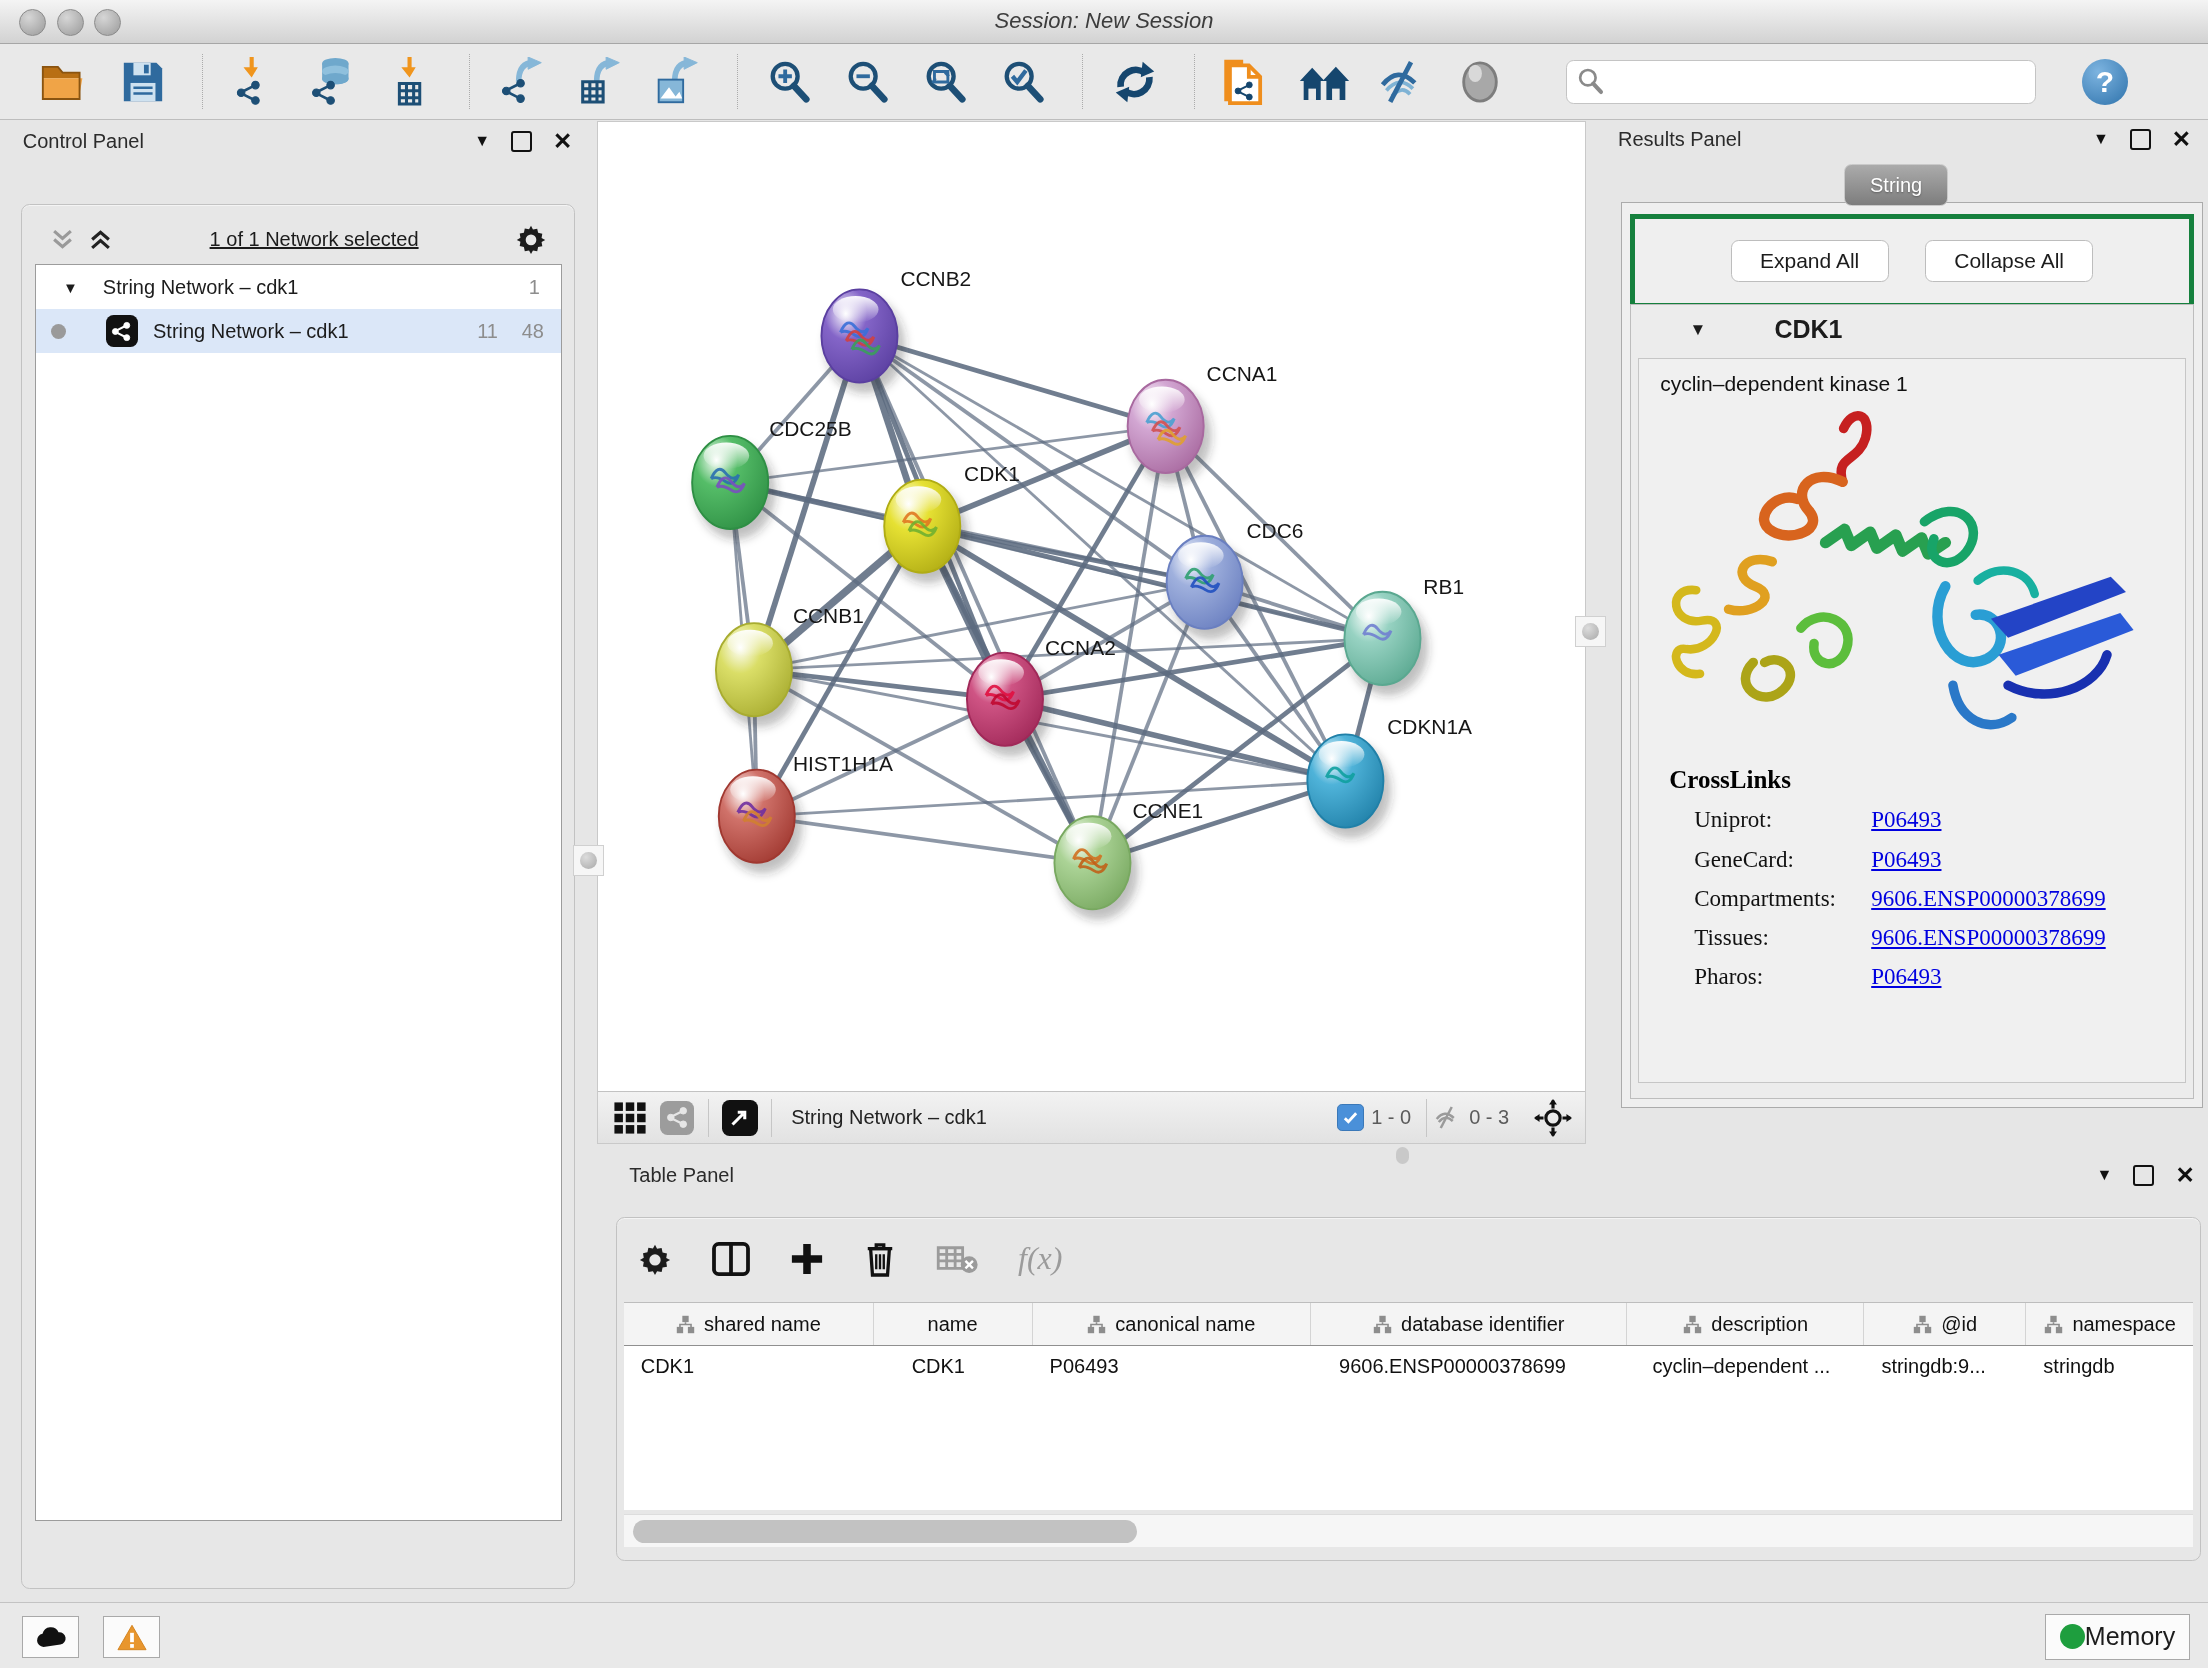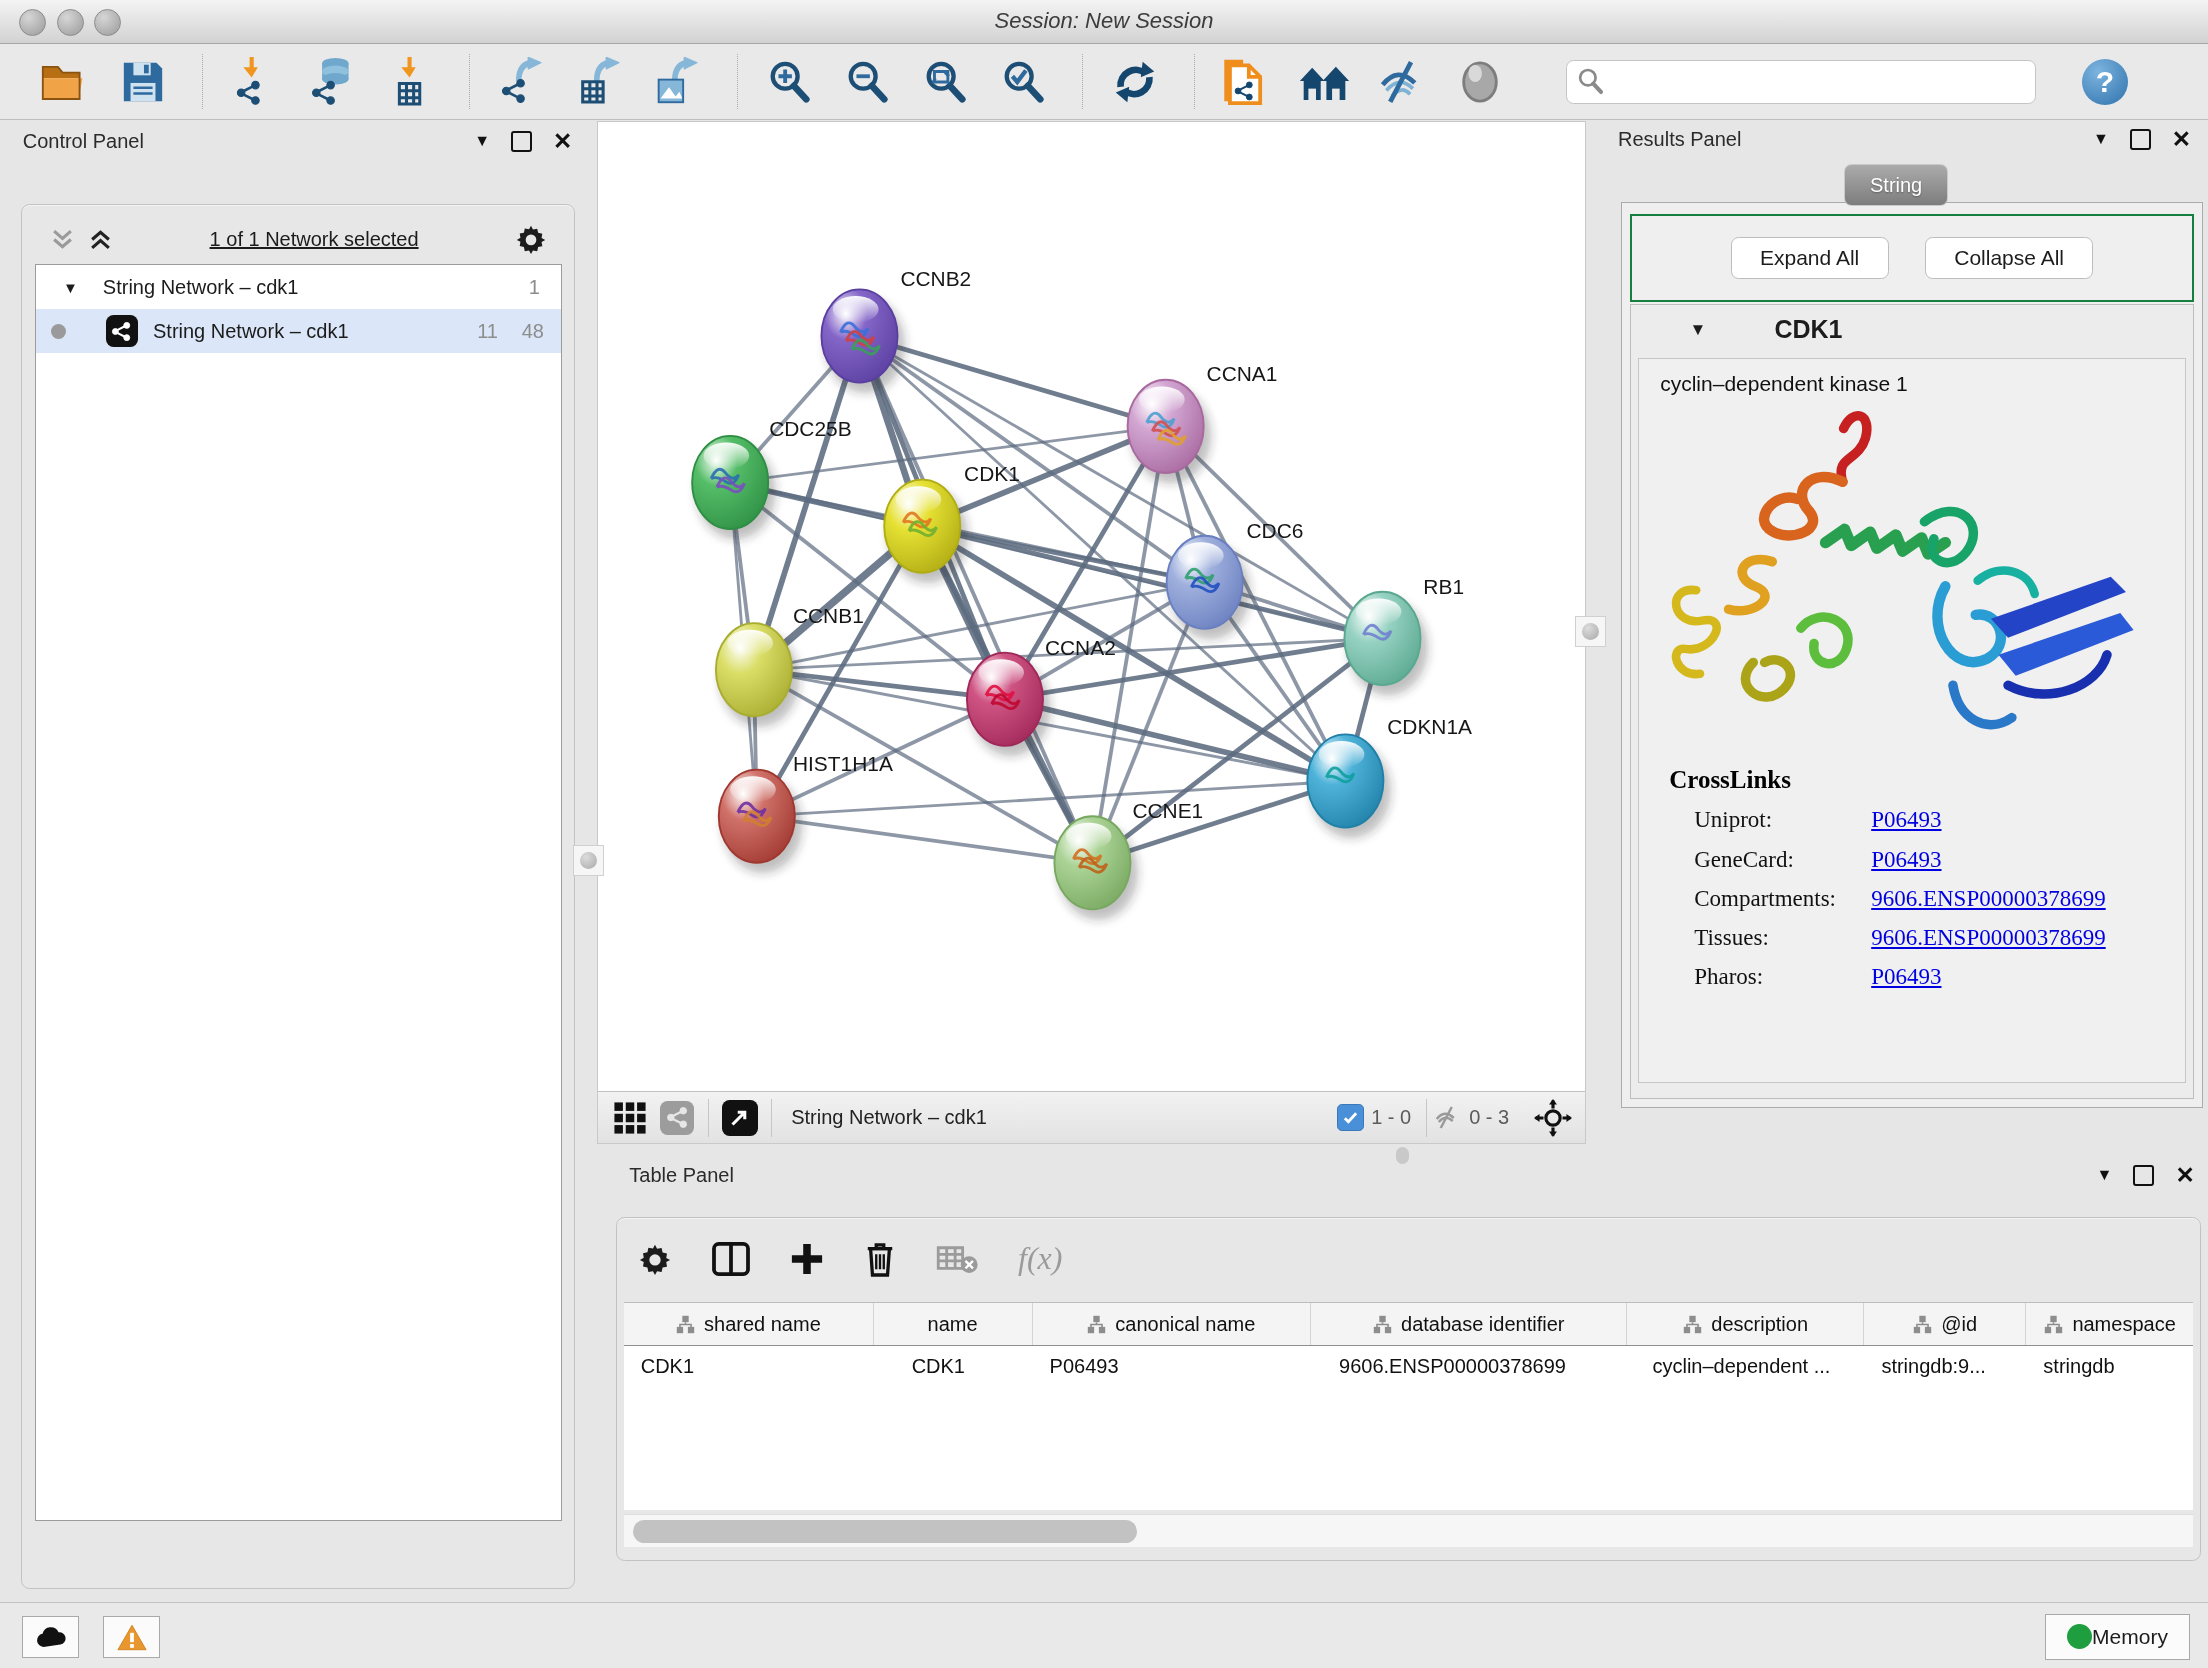--- a/index.html
+++ b/index.html
@@ -54,21 +54,21 @@
   .net-bar{position:absolute;left:0;bottom:0;width:987px;height:51px;background:linear-gradient(#f2f2f2,#e2e2e2);
     border-top:1px solid #c2c2c2;display:flex;align-items:center;}
   .vbar-sep{height:38px;border-left:1px solid #c6c6c6;margin:0 13.3px;}
   .net-bar .vtitle{font-size:20px;color:#222;margin-left:5.7px;flex:1;}
   .cnt{font-size:20px;color:#5b5b5b;margin:0 9.5px 0 7.6px;}
   
   .results-panel{position:absolute;left:1595px;top:124px;width:613px;height:1029px;}
   .rp-head{position:absolute;left:23px;top:3.8px;right:17px;display:flex;justify-content:space-between;align-items:center;}
   .rp-tab{position:absolute;left:249px;top:40px;z-index:2;}
   .rp-box{position:absolute;left:26px;top:78px;width:580px;height:904px;background:#efefef;border:1px solid #ababab;}
-  .rp-actions{position:absolute;left:7.6px;top:11.4px;right:7.6px;height:84px;border:2px solid #15803d;background:#efefef;
+  .rp-actions{position:absolute;left:7.6px;top:11.4px;right:7.6px;height:84px;border:5px solid #15803d;background:#efefef;
     display:flex;align-items:center;justify-content:center;gap:36px;}
   .rp-btn{height:40px;padding:0 28.5px;background:#fff;border:1px solid #bdbdbd;border-radius:7.6px;
     font-size:21px;display:flex;align-items:center;}
   .rp-section{position:absolute;left:7.6px;top:101px;right:7.6px;bottom:7.6px;border:1px solid #bdbdbd;background:#ececec;}
   .rp-sec-head{height:49px;display:flex;align-items:center;}
   .rp-sec-head .tri{margin-left:59px;font-size:17px;}
   .rp-sec-head .nm{margin-left:68px;font-size:25px;font-weight:bold;}
   .rp-inner{position:absolute;left:7.6px;top:53px;right:7.6px;bottom:15px;border:1px solid #c6c6c6;background:#f0f0f0;}
   .rp-desc{margin:13.3px 0 0 21px;font-size:21px;color:#111;}
   .crosslinks{position:absolute;left:0;top:407px;width:100%;font-family:"Liberation Serif",serif;}
@@ -90,21 +90,21 @@
   .td{font-size:20px;color:#111;padding-left:17px;display:flex;align-items:center;box-sizing:border-box;
      overflow:hidden;white-space:nowrap;}
   .hscroll{position:absolute;left:6.7px;right:6.7px;bottom:13.3px;height:32px;background:#f6f6f6;border-top:1px solid #ddd;}
   .hthumb{position:absolute;left:9.5px;top:4.8px;width:504px;height:23px;border-radius:11.4px;background:#c2c2c2;}
   .tp-tabs{position:absolute;left:507px;top:403px;display:flex;}
   
   .statusbar{position:absolute;left:0;top:1602px;width:2208px;height:67px;background:#e9e9e9;border-top:1px solid #c3c3c3;}
   .sbtn{position:absolute;top:13.3px;width:55px;height:40px;background:#fbfbfb;border:1.9px solid #a9a9a9;
     display:flex;align-items:center;justify-content:center;}
   .membtn{position:absolute;right:18px;top:10.5px;width:143px;height:44px;background:#fbfbfb;border:1.9px solid #a9a9a9;
-    display:flex;align-items:center;justify-content:center;gap:0;font-size:21px;text-align:center;}
+    display:flex;align-items:center;justify-content:center;gap:0;font-size:25px;text-align:center;}
   .memdot{width:25px;height:25px;border-radius:50%;background:#1e9e3e;}
   
   .split-knob{position:absolute;width:28.5px;height:28.5px;background:#f6f6f6;border:1px solid #d0d0d0;
     display:flex;align-items:center;justify-content:center;}
   .split-knob i{width:17px;height:17px;border-radius:50%;background:radial-gradient(circle at 35% 30%,#dcdcdc,#a8a8a8);}
   .split-dot{position:absolute;width:13.3px;height:17px;border-radius:6.7px;background:#c9c9c9;}
   svg text{font-family:"Liberation Sans",sans-serif;}
 </style>
 </head>
 <body>

